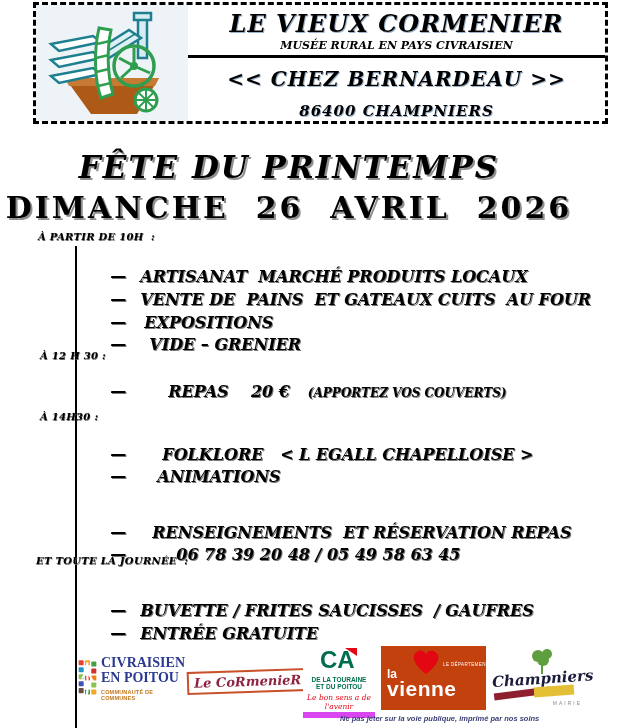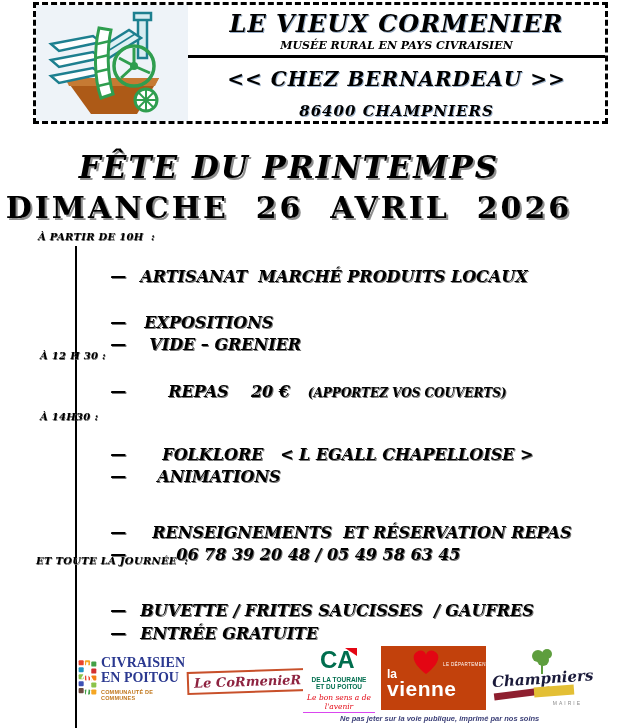--- a/index.html
+++ b/index.html
@@ -43,21 +43,21 @@
   .civ-l1,.civ-l2{font-family:"Liberation Serif",serif;font-weight:bold;color:#2b3990;font-size:14px;line-height:15px;}
   .civ-l3{font-family:"Liberation Sans",sans-serif;font-weight:bold;color:#c0761b;font-size:5.5px;margin-top:4px;letter-spacing:.2px;}
   
   .lc-corm{width:110px;margin-left:8px;display:flex;align-items:center;}
   .corm-box{margin-left:-6px;margin-top:6px;border:2px solid #c8502a;padding:2px 5px;transform:rotate(-2deg);
             color:#8e2340;font-weight:bold;font-style:italic;font-size:13px;font-family:"DejaVu Serif",serif;white-space:nowrap;}
   
   .lc-ca{width:72px;margin-left:0;text-align:center;font-family:"Liberation Sans",sans-serif;}
   .ca-l12{color:#006e4e;font-weight:bold;font-size:6.5px;line-height:7px;}
   .ca-script{color:#e30613;font-style:italic;font-size:7.5px;font-family:"DejaVu Serif",serif;
-             border-bottom:1px solid #d946ef;padding-bottom:1px;margin-top:3px;display:inline-block;}
+             border-bottom:6px solid #d946ef;padding-bottom:1px;margin-top:3px;display:inline-block;}
   
   .lc-vienne{width:105px;margin-left:6px;background:#c2410c;color:#fff;font-family:"Liberation Sans",sans-serif;}
   .vi-la{position:absolute;left:6px;top:21px;font-size:12px;font-weight:bold;}
   .vi-name{position:absolute;left:6px;top:31px;font-size:21px;font-weight:bold;letter-spacing:.5px;}
   .vi-dep{position:absolute;left:62px;top:16px;font-size:4.5px;letter-spacing:.4px;white-space:nowrap;}
   
   .lc-champ{width:96px;margin-left:4px;text-align:center;}
   .ch-name{position:absolute;left:2px;top:24px;width:92px;font-style:italic;font-weight:bold;font-size:15px;
            color:#1a1a3a;font-family:"DejaVu Serif",serif;transform:rotate(-4deg);}
   .ch-red{position:absolute;left:4px;top:44px;width:56px;height:7px;background:#8e1f2f;transform:rotate(-7deg);}
@@ -120,20 +120,23 @@
   </div>
 
   <div class="event-title">FÊTE DU PRINTEMPS</div>
   <div class="event-date">DIMANCHE  26  AVRIL  2026</div>
 
   <div class="vline"></div>
 
   <div class="sec-head" style="left:38px;top:231px;">À PARTIR DE 10H  :</div>
   <div class="item" style="top:248px;">
     <span class="dash">—</span><span style="margin-left:8px;">ARTISANAT  MARCHÉ PRODUITS LOCAUX</span>
+  </div>
+  <div class="item" style="top:271px;">
+    <span class="dash">—</span><span style="margin-left:8px;">VENTE DE  PAINS  ET GATEAUX CUITS  AU FOUR</span>
   </div>
   <div class="item" style="top:294px;">
     <span class="dash">—</span><span style="margin-left:12px;">EXPOSITIONS</span>
   </div>
   <div class="item" style="top:316px;">
     <span class="dash">—</span><span style="margin-left:17px;">VIDE – GRENIER</span>
   </div>
 
   <div class="sec-head" style="left:40px;top:350px;">À 12 H 30 :</div>
   <div class="item" style="top:363px;">

